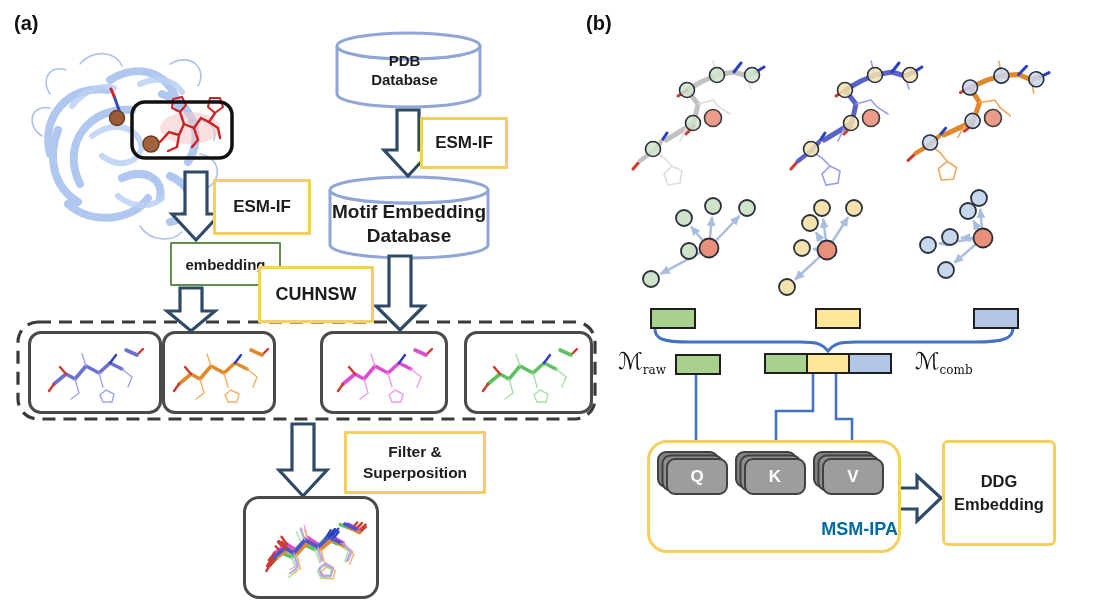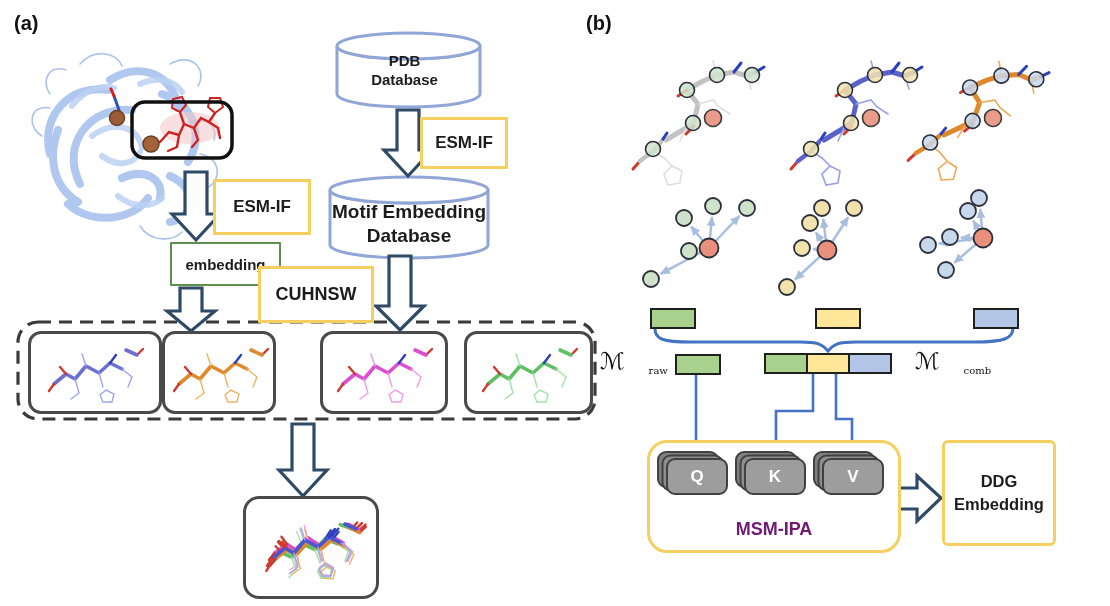--- a/index.html
+++ b/index.html
@@ -15,24 +15,24 @@
   .card{position:absolute;background:#fff;border:3px solid #4a4a4a;border-radius:13px;z-index:3;
         display:flex;align-items:center;justify-content:center;}
   .card svg{position:static;}
   .feat{position:absolute;height:17px;border:2px solid #1f1f1f;z-index:3;}
   .feat-green{background:#a9d18e;} .feat-yellow{background:#ffe699;} .feat-blue{background:#b4c6e7;}
   .comb{position:absolute;display:flex;z-index:3;}
   .comb .cell{width:40px;height:17px;border:2px solid #1f1f1f;}
   .comb .cell+.cell{margin-left:-2px;}
   .mlabel{position:absolute;font-family:"DejaVu Serif","DejaVu Sans",serif;font-style:italic;
           font-size:23px;color:#111;z-index:3;}
-  .mlabel sub{font-size:10px;font-style:normal;vertical-align:-5px;letter-spacing:0;margin-left:24px;}
+  .mlabel sub{font-size:12px;font-style:normal;vertical-align:-5px;letter-spacing:0;}
   .module{position:absolute;background:#fff;border:3px solid #f5cf5f;border-radius:20px;z-index:2;}
-  .module-label{position:absolute;left:0;right:0;bottom:10px;text-align:center;
-                font-weight:bold;font-size:18px;color:#701a75;margin-top:47px;}
+  .module-label{position:absolute;left:0;right:0;bottom:10px;text-align:right;
+                font-weight:bold;font-size:18px;color:#0369a1;margin-top:47px;}
   .qkv{position:absolute;width:62px;height:37px;z-index:4;}
   .qkv .l1,.qkv .l2,.qkv .l3{position:absolute;inset:0;border-radius:9px;border:2px solid #414141;}
   .qkv .l1{transform:translate(-9px,-7px);background:#808080;}
   .qkv .l2{transform:translate(-4.5px,-3.5px);background:#8e8e8e;}
   .qkv .l3{background:#9d9d9d;display:flex;align-items:center;justify-content:center;
            color:#fff;font-weight:bold;font-size:17px;}
 </style>
 </head>
 <body>
 
@@ -183,20 +183,24 @@
   </div>
   <div class="cyl-text" style="left:330px;top:200px;width:158px;font-size:19px">
     <div>Motif Embedding</div>
     <div>Database</div>
   </div>
 
   <div class="pill yellow" style="left:420px;top:117px;width:82px;height:46px;font-size:17px">ESM-IF</div>
   <div class="pill yellow" style="left:213px;top:179px;width:92px;height:50px;font-size:17px">ESM-IF</div>
   <div class="pill greenb" style="left:138px;top:242px;width:107px;height:40px;font-size:15px;font-weight:600">embedding</div>
   <div class="pill yellow" style="left:258px;top:266px;width:110px;height:51px;font-size:18px">CUHNSW</div>
+  <div class="pill yellow" style="left:344px;top:431px;width:136px;height:57px;font-size:15.5px;line-height:1.3">
+    <div>Filter &amp;</div>
+    <div>Superposition</div>
+  </div>
 
   <div class="card" style="left:28px;top:331px;width:128px;height:77px">
     <svg width="106" height="70" viewBox="0 0 106 70">
       <use href="#mini-motif" style="--bb:#6b70d2;--thin:#9fa4ec"></use>
     </svg>
   </div>
   <div class="card" style="left:162px;top:331px;width:108px;height:77px">
     <svg width="104" height="70" viewBox="0 0 104 70">
       <use href="#mini-motif" style="--bb:#e0882c;--thin:#f2b264"></use>
     </svg>

